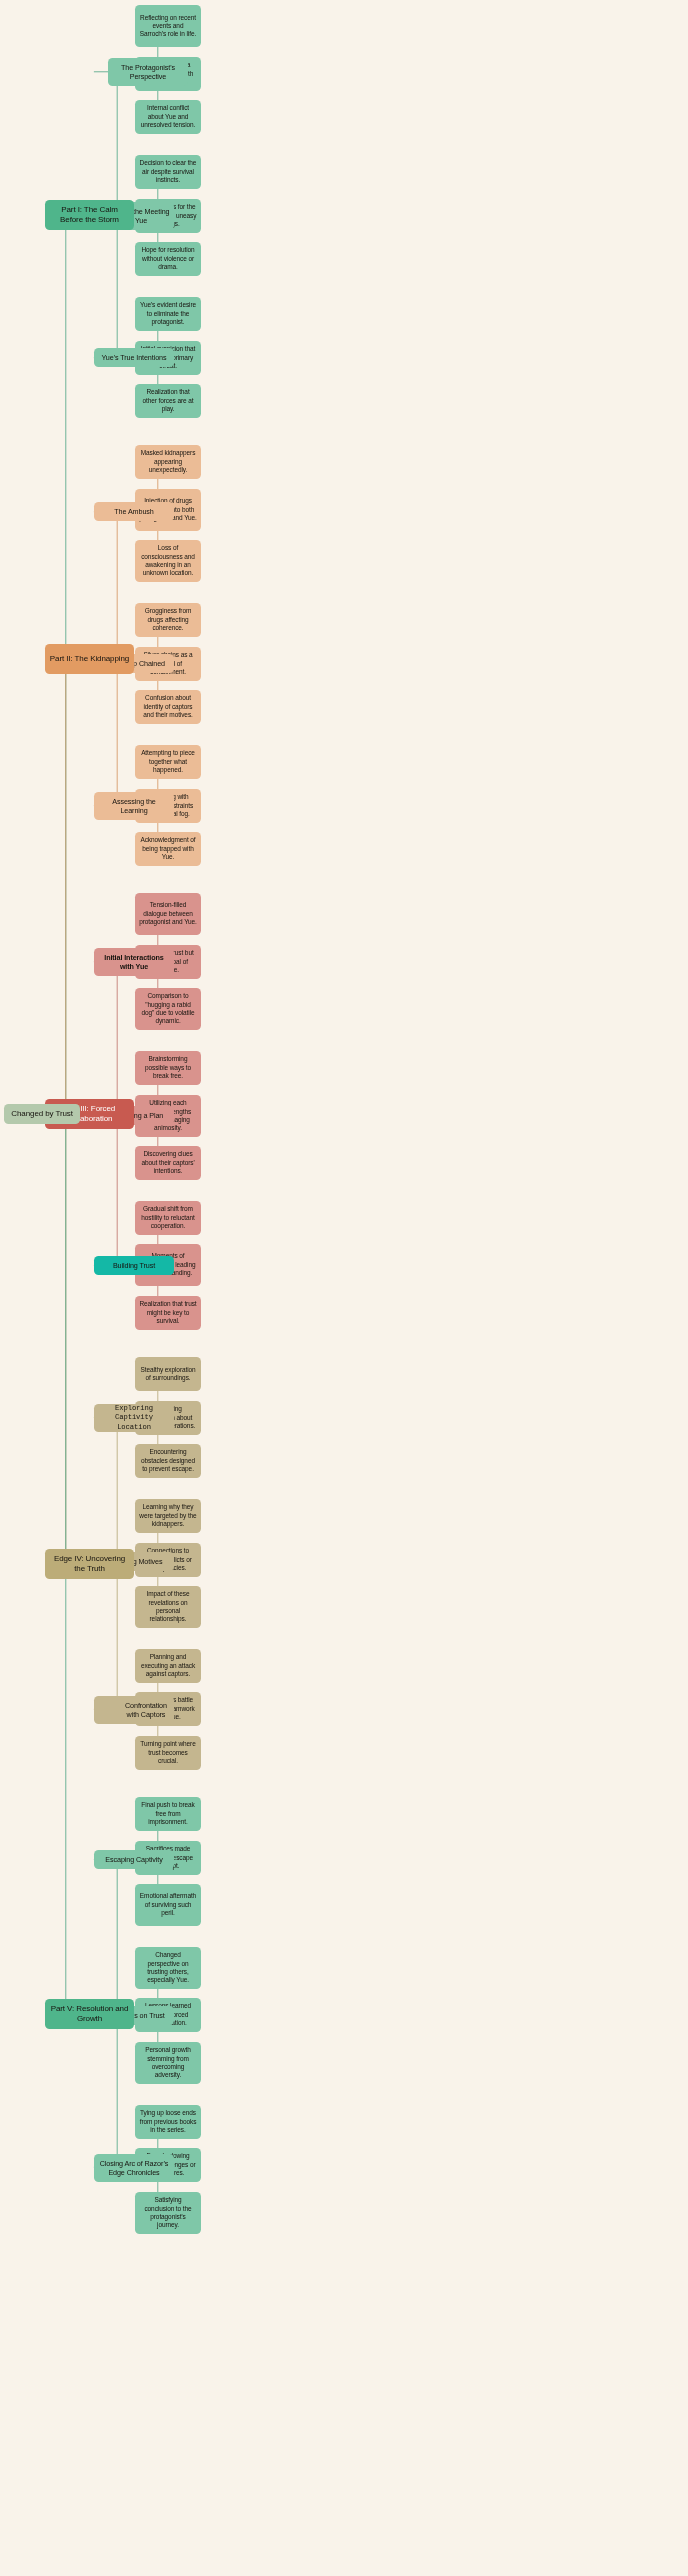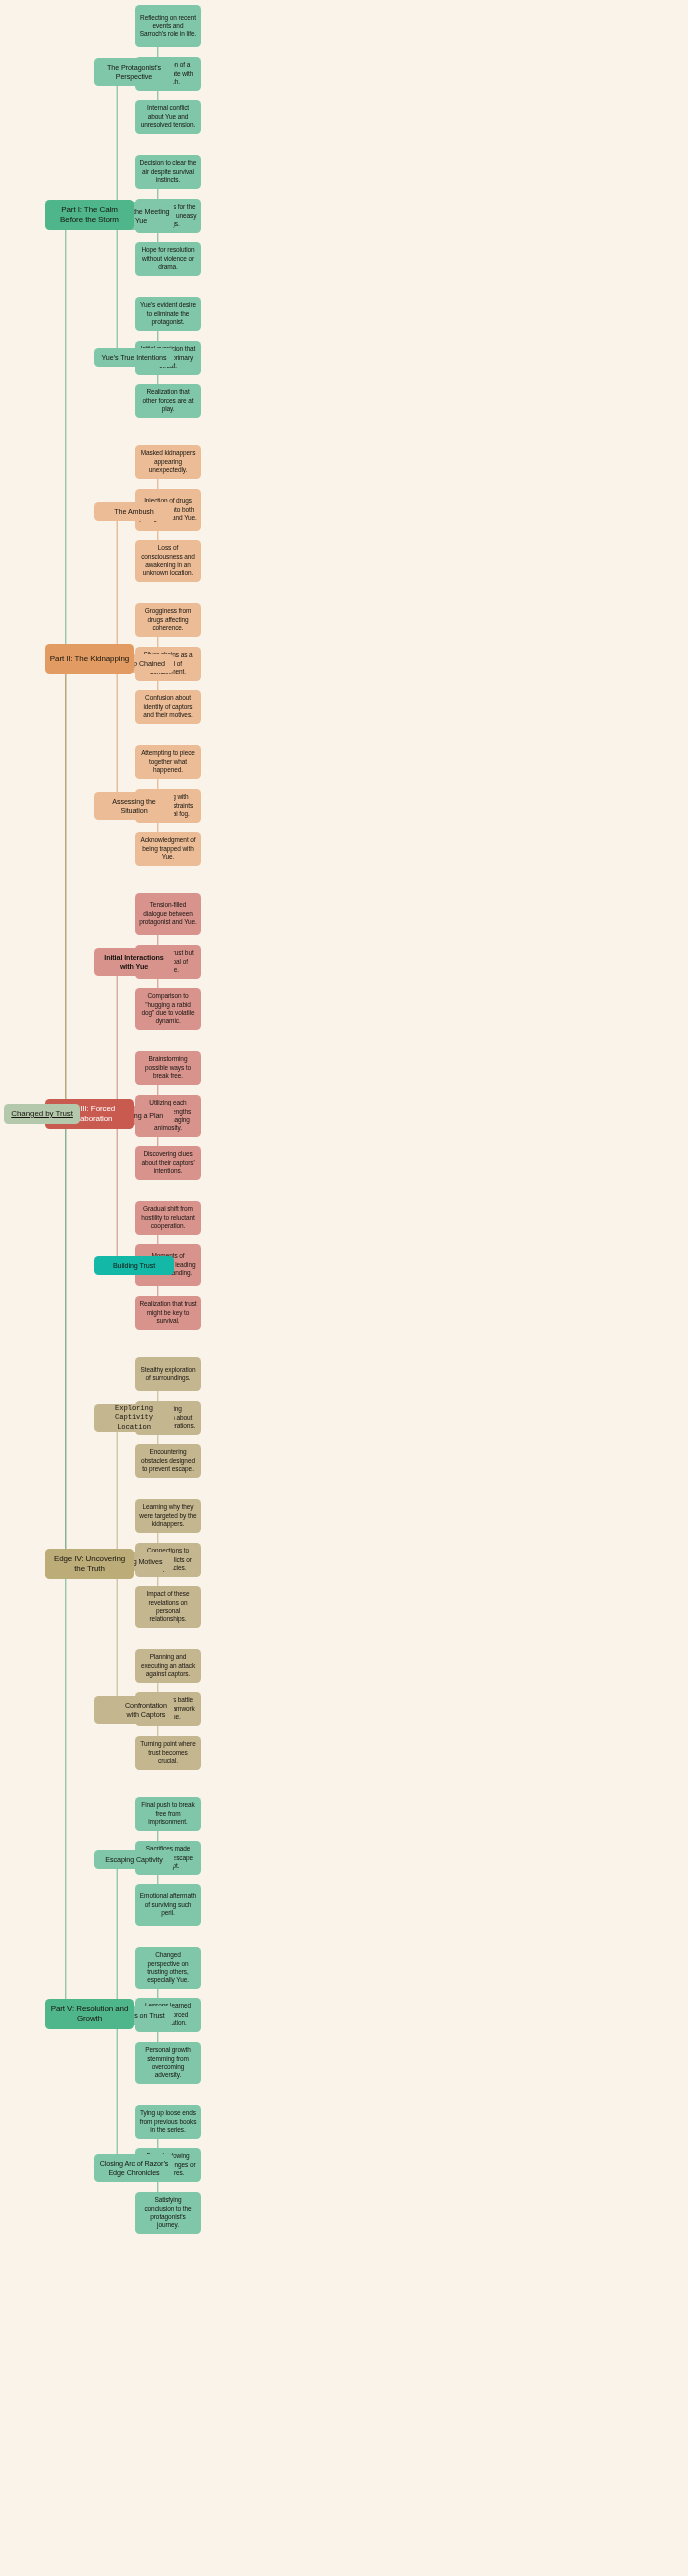--- a/index.html
+++ b/index.html
@@ -27,21 +27,21 @@
     display: flex;
     align-items: center;
     justify-content: center;
     text-align: center;
     border-radius: 4.6px;
     color: #17140F;
     line-height: 1.30;
     padding: 2.1px 4.1px;
     letter-spacing: -0.1px;
   }
-  .n-root  { font-size: 8px; text-decoration: underline; }
+  .n-root  { font-size: 8px; }
   .n-part  { font-size: 8px; }
   .n-sub   { font-size: 7.2px; }
   .n-leaf  { font-size: 6.5px; }
   .white-text { color: #FFFFFF; }
 </style>
 </head>
 <body>
 
 <div id="canvas">
   <svg id="links" viewBox="0 0 1337 5286" width="689" height="2723">
@@ -107,42 +107,42 @@
       <path d="M 260 3908.375 L 218.24 3908.375 Q 227.24 3908.375 227.24 3917.375 L 227.24 4198.125 Q 227.24 4207.125 236.24 4207.125 L 182 4207.125" fill="none" stroke="#4FA585" stroke-width="1.6"></path>
       <path d="M 156 2162.59375 L 118.44 2162.59375 Q 127.44 2162.59375 127.44 2153.59375 L 127.44 425.8125 Q 127.44 416.8125 136.44 416.8125 L 88 416.8125" fill="none" stroke="#4FA585" stroke-width="1.6"></path>
       <path d="M 156 2162.59375 L 118.44 2162.59375 Q 127.44 2162.59375 127.44 2153.59375 L 127.44 1287.5625 Q 127.44 1278.5625 136.44 1278.5625 L 88 1278.5625" fill="none" stroke="#D49460" stroke-width="1.6"></path>
       <path d="M 156 2162.59375 L 88 2161.625" fill="none" stroke="#C0736B" stroke-width="1.6"></path>
       <path d="M 156 2162.59375 L 118.44 2162.59375 Q 127.44 2162.59375 127.44 2171.59375 L 127.44 3026 Q 127.44 3035 136.44 3035 L 88 3035" fill="none" stroke="#B5A678" stroke-width="1.6"></path>
       <path d="M 156 2162.59375 L 118.44 2162.59375 Q 127.44 2162.59375 127.44 2171.59375 L 127.44 3899.375 Q 127.44 3908.375 136.44 3908.375 L 88 3908.375" fill="none" stroke="#4FA585" stroke-width="1.6"></path>
     </svg>
 <div class="node n-leaf" style="left: 135px; width: 66px; height: 42px; background: rgb(127, 199, 168); top: 5.2px;">Reflecting on recent events and Sarroch's role in life.</div>
     <div class="node n-leaf" style="left: 135px; width: 66px; height: 34px; background: rgb(127, 199, 168); top: 57px;">Anticipation of a peaceful date with Sarroch.</div>
     <div class="node n-leaf" style="left: 135px; width: 66px; height: 34px; background: rgb(127, 199, 168); top: 100px;">Internal conflict about Yue and unresolved tension.</div>
-    <div class="node n-sub" style="left: 94px; width: 80px; height: 28px; background: rgb(127, 199, 168); top: 58px;">The Protagonist's Perspective</div>
+    <div class="node n-sub" style="left: 108px; width: 80px; height: 28px; background: rgb(127, 199, 168); top: 58px;">The Protagonist's Perspective</div>
     <div class="node n-leaf" style="left: 135px; width: 66px; height: 34px; background: rgb(127, 199, 168); top: 155px;">Decision to clear the air despite survival instincts.</div>
     <div class="node n-leaf" style="left: 135px; width: 66px; height: 34px; background: rgb(127, 199, 168); top: 199px;">Preparations for the meeting and uneasy feelings.</div>
     <div class="node n-leaf" style="left: 135px; width: 66px; height: 34px; background: rgb(127, 199, 168); top: 242px;">Hope for resolution without violence or drama.</div>
     <div class="node n-sub" style="left: 94px; width: 80px; height: 28px; background: rgb(127, 199, 168); top: 202px;">Setting Up the Meeting with Yue</div>
     <div class="node n-leaf" style="left: 135px; width: 66px; height: 34px; background: rgb(127, 199, 168); top: 297px;">Yue's evident desire to eliminate the protagonist.</div>
     <div class="node n-leaf" style="left: 135px; width: 66px; height: 34px; background: rgb(127, 199, 168); top: 341px;">Initial suspicion that Yue is the primary threat.</div>
     <div class="node n-leaf" style="left: 135px; width: 66px; height: 34px; background: rgb(127, 199, 168); top: 384px;">Realization that other forces are at play.</div>
     <div class="node n-sub" style="left: 94px; width: 80px; height: 19px; background: rgb(127, 199, 168); top: 348px;">Yue’s True Intentions</div>
     <div class="node n-part" style="left: 45px; width: 89px; height: 30px; background: rgb(79, 181, 139); top: 200px;">Part I: The Calm Before the Storm</div>
     <div class="node n-leaf" style="left: 135px; width: 66px; height: 34px; background: rgb(235, 188, 150); top: 445px;">Masked kidnappers appearing unexpectedly.</div>
     <div class="node n-leaf" style="left: 135px; width: 66px; height: 42px; background: rgb(235, 188, 150); top: 489px;">Injection of drugs and silver into both protagonist and Yue.</div>
     <div class="node n-leaf" style="left: 135px; width: 66px; height: 42px; background: rgb(235, 188, 150); top: 540px;">Loss of consciousness and awakening in an unknown location.</div>
     <div class="node n-sub" style="left: 94px; width: 80px; height: 19px; background: rgb(235, 188, 150); top: 502px;">The Ambush</div>
     <div class="node n-leaf" style="left: 135px; width: 66px; height: 34px; background: rgb(235, 188, 150); top: 603px;">Grogginess from drugs affecting coherence.</div>
     <div class="node n-leaf" style="left: 135px; width: 66px; height: 34px; background: rgb(235, 188, 150); top: 647px;">Silver chains as a method of containment.</div>
     <div class="node n-leaf" style="left: 135px; width: 66px; height: 34px; background: rgb(235, 188, 150); top: 690px;">Confusion about identity of captors and their motives.</div>
     <div class="node n-sub" style="left: 94px; width: 80px; height: 19px; background: rgb(235, 188, 150); top: 654px;">Waking Up Chained</div>
     <div class="node n-leaf" style="left: 135px; width: 66px; height: 34px; background: rgb(235, 188, 150); top: 745px;">Attempting to piece together what happened.</div>
     <div class="node n-leaf" style="left: 135px; width: 66px; height: 34px; background: rgb(235, 188, 150); top: 789px;">Struggling with physical restraints and mental fog.</div>
     <div class="node n-leaf" style="left: 135px; width: 66px; height: 34px; background: rgb(235, 188, 150); top: 832px;">Acknowledgment of being trapped with Yue.</div>
-    <div class="node n-sub" style="left: 94px; width: 80px; height: 28px; background: rgb(235, 188, 150); top: 792px;">Assessing the Situation</div>
+    <div class="node n-sub" style="left: 94px; width: 80px; height: 28px; background: rgb(235, 188, 150); top: 792px;">Assessing the Learning</div>
     <div class="node n-part" style="left: 45px; width: 89px; height: 30px; background: rgb(226, 155, 98); top: 644px;">Part II: The Kidnapping</div>
     <div class="node n-leaf" style="left: 135px; width: 66px; height: 42px; background: rgb(217, 147, 141); top: 893px;">Tension-filled dialogue between protagonist and Yue.</div>
     <div class="node n-leaf" style="left: 135px; width: 66px; height: 34px; background: rgb(217, 147, 141); top: 945px;">Mutual distrust but shared goal of escape.</div>
     <div class="node n-leaf" style="left: 135px; width: 66px; height: 42px; background: rgb(217, 147, 141); top: 988px;">Comparison to "hugging a rabid dog" due to volatile dynamic.</div>
     <div class="node n-sub" style="left: 94px; width: 80px; height: 28px; background: rgb(217, 147, 141); top: 948px; font-weight: bold;">Initial Interactions with Yue</div>
     <div class="node n-leaf" style="left: 135px; width: 66px; height: 34px; background: rgb(217, 147, 141); top: 1051px;">Brainstorming possible ways to break free.</div>
     <div class="node n-leaf" style="left: 135px; width: 66px; height: 42px; background: rgb(217, 147, 141); top: 1095px;">Utilizing each other’s strengths while managing animosity.</div>
     <div class="node n-leaf" style="left: 135px; width: 66px; height: 34px; background: rgb(217, 147, 141); top: 1146px;">Discovering clues about their captors' intentions.</div>
     <div class="node n-sub" style="left: 94px; width: 80px; height: 19px; background: rgb(217, 147, 141); top: 1106px;">Formulating a Plan</div>
     <div class="node n-leaf" style="left: 135px; width: 66px; height: 34px; background: rgb(217, 147, 141); top: 1201px;">Gradual shift from hostility to reluctant cooperation.</div>

